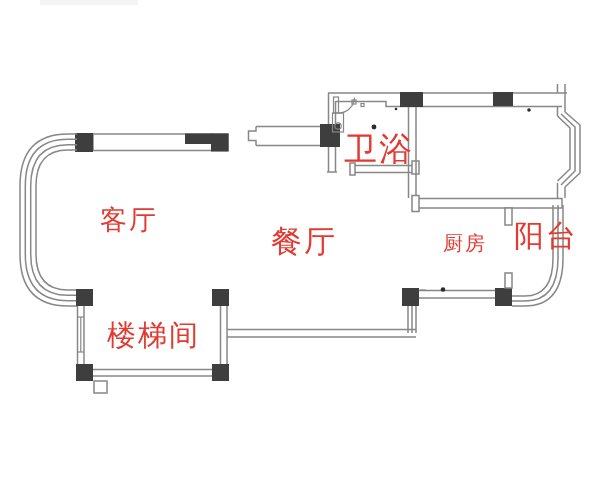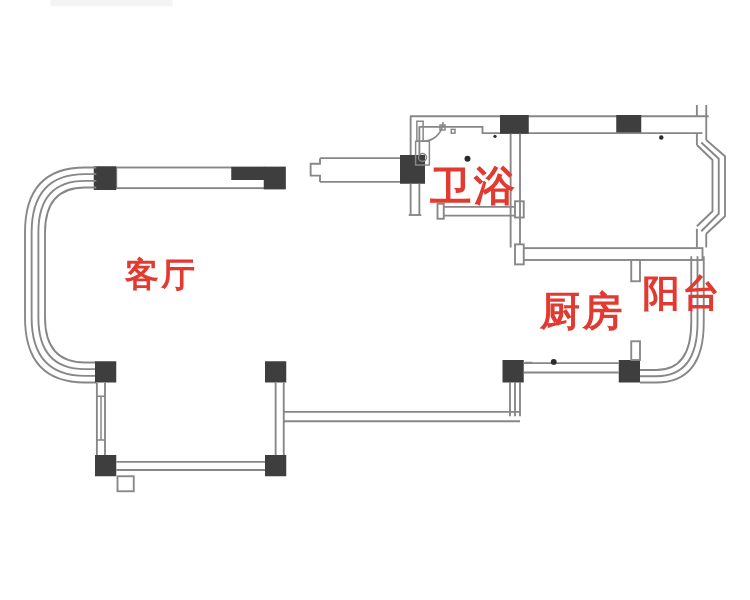--- a/index.html
+++ b/index.html
@@ -12,21 +12,21 @@
   #stage{position:absolute;left:0;top:0;width:600px;height:480px;}
   svg{position:absolute;left:0;top:0;}
   .wl{stroke:var(--wall-line,#878787);stroke-width:1.5;fill:none;}
   .wlf{stroke:var(--wall-line,#878787);stroke-width:1.5;fill:#ffffff;}
   .thin{stroke:var(--wall-line,#878787);stroke-width:1.2;fill:none;}
   .col{fill:var(--column,#3e3e3e);stroke:none;}
   .dot{fill:#2b2b2b;stroke:none;}
   .faint{fill:#f4f4f4;stroke:none;}
   .room-label{
     position:absolute;color:var(--label,#e23a31);
-    font-weight:700;line-height:1;white-space:nowrap;
+    font-weight:400;line-height:1;white-space:nowrap;
     letter-spacing:2px;
   }
   .watermark{
     position:absolute;right:10px;top:447px;
     font-size:17px;font-weight:700;letter-spacing:1px;
     color:var(--watermark,#b0b0b0);
     text-shadow:-1px -1px 0 #ffffff,1px 1px 1px #898989;
     white-space:nowrap;
   }
 </style>
@@ -159,22 +159,24 @@
 
     <g>
       <path class="wl" d="M553,205 L553,258 Q553,296 525,296 L512,296"></path>
       <path class="wl" d="M558,205 L558,258 Q558,301 525,301 L512,301"></path>
       <path class="wl" d="M563,205 L563,258 Q563,306 525,306 L512,306"></path>
     </g>
   </svg>
 
   <div class="room-label" style="left:100px;top:207px;font-size:27px">客厅</div>
 
+  <div class="room-label" style="left:271px;top:226px;font-size:31px">餐厅</div>
 
   <div class="room-label" style="left:344px;top:132px;font-size:33px">卫浴</div>
 
 
-  <div class="room-label" style="left:432px;top:233px;font-size:32px">厨房</div>
+  <div class="room-label" style="left:443px;top:233px;font-size:20px">厨房</div>
 
   <div class="room-label" style="left:514px;top:221px;font-size:30px">阳台</div>
 
+  <div class="room-label" style="left:107px;top:321px;font-size:29px">楼梯间</div>
 
 </div>
 
 </body></html>

